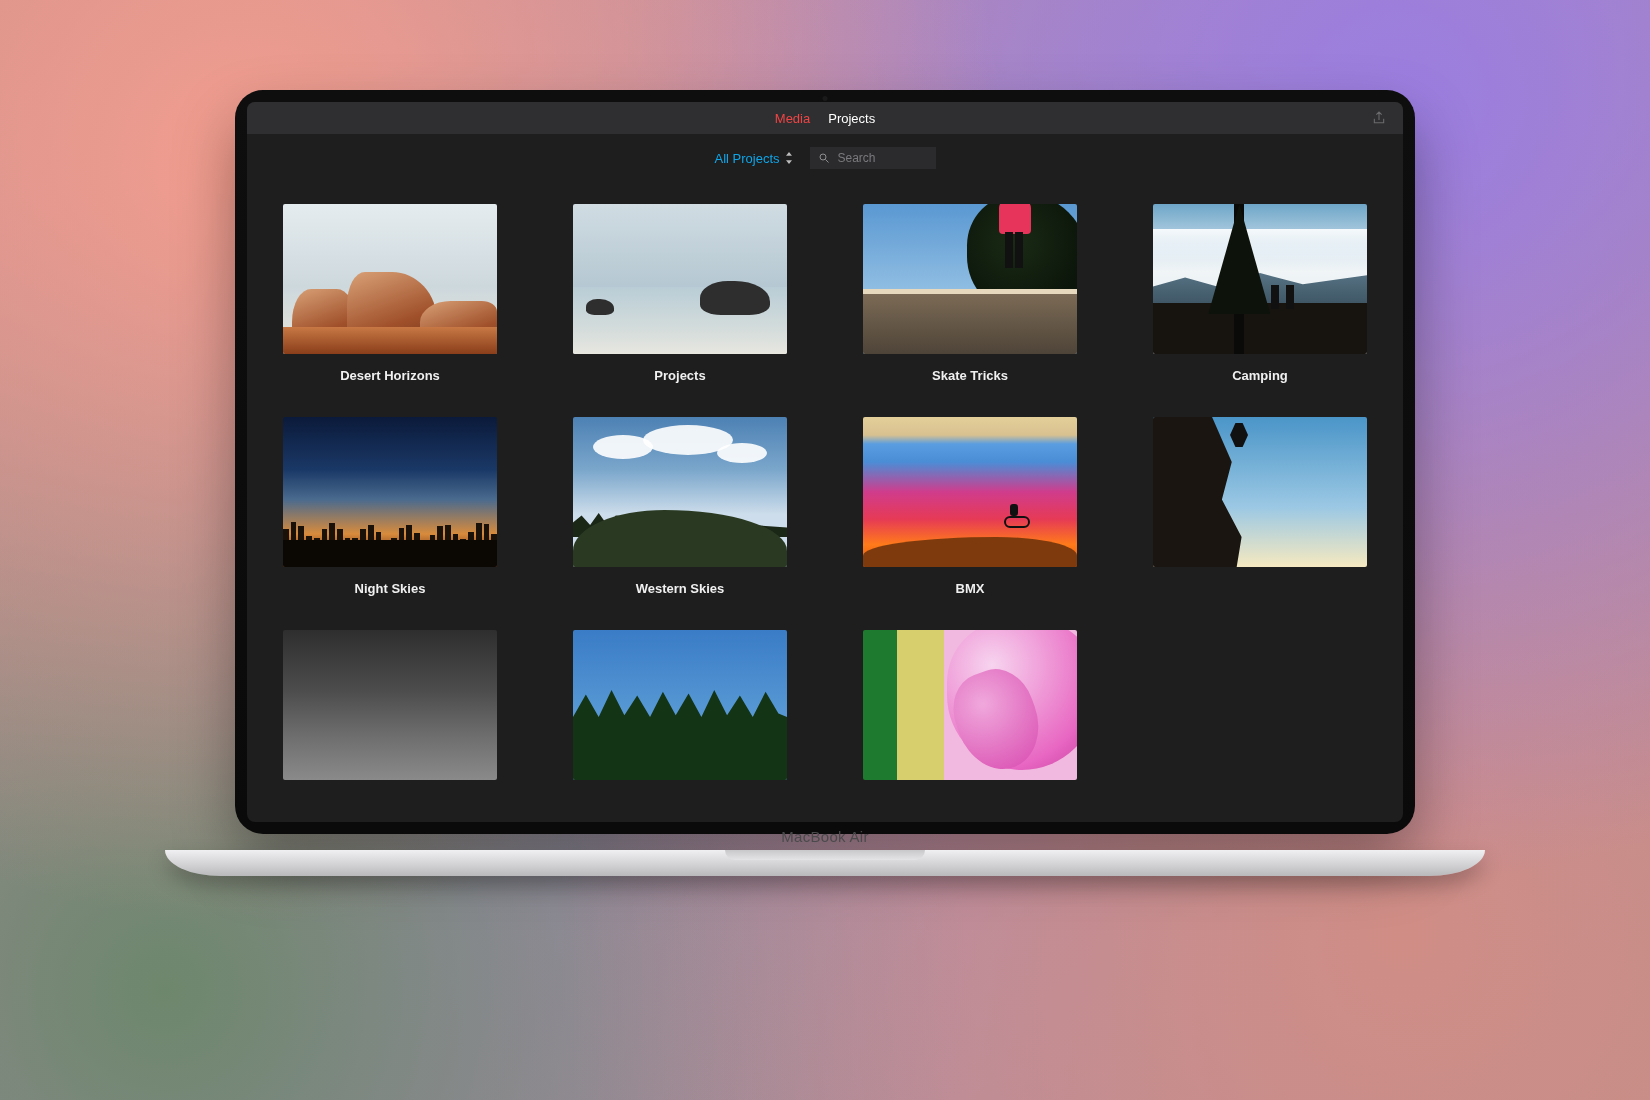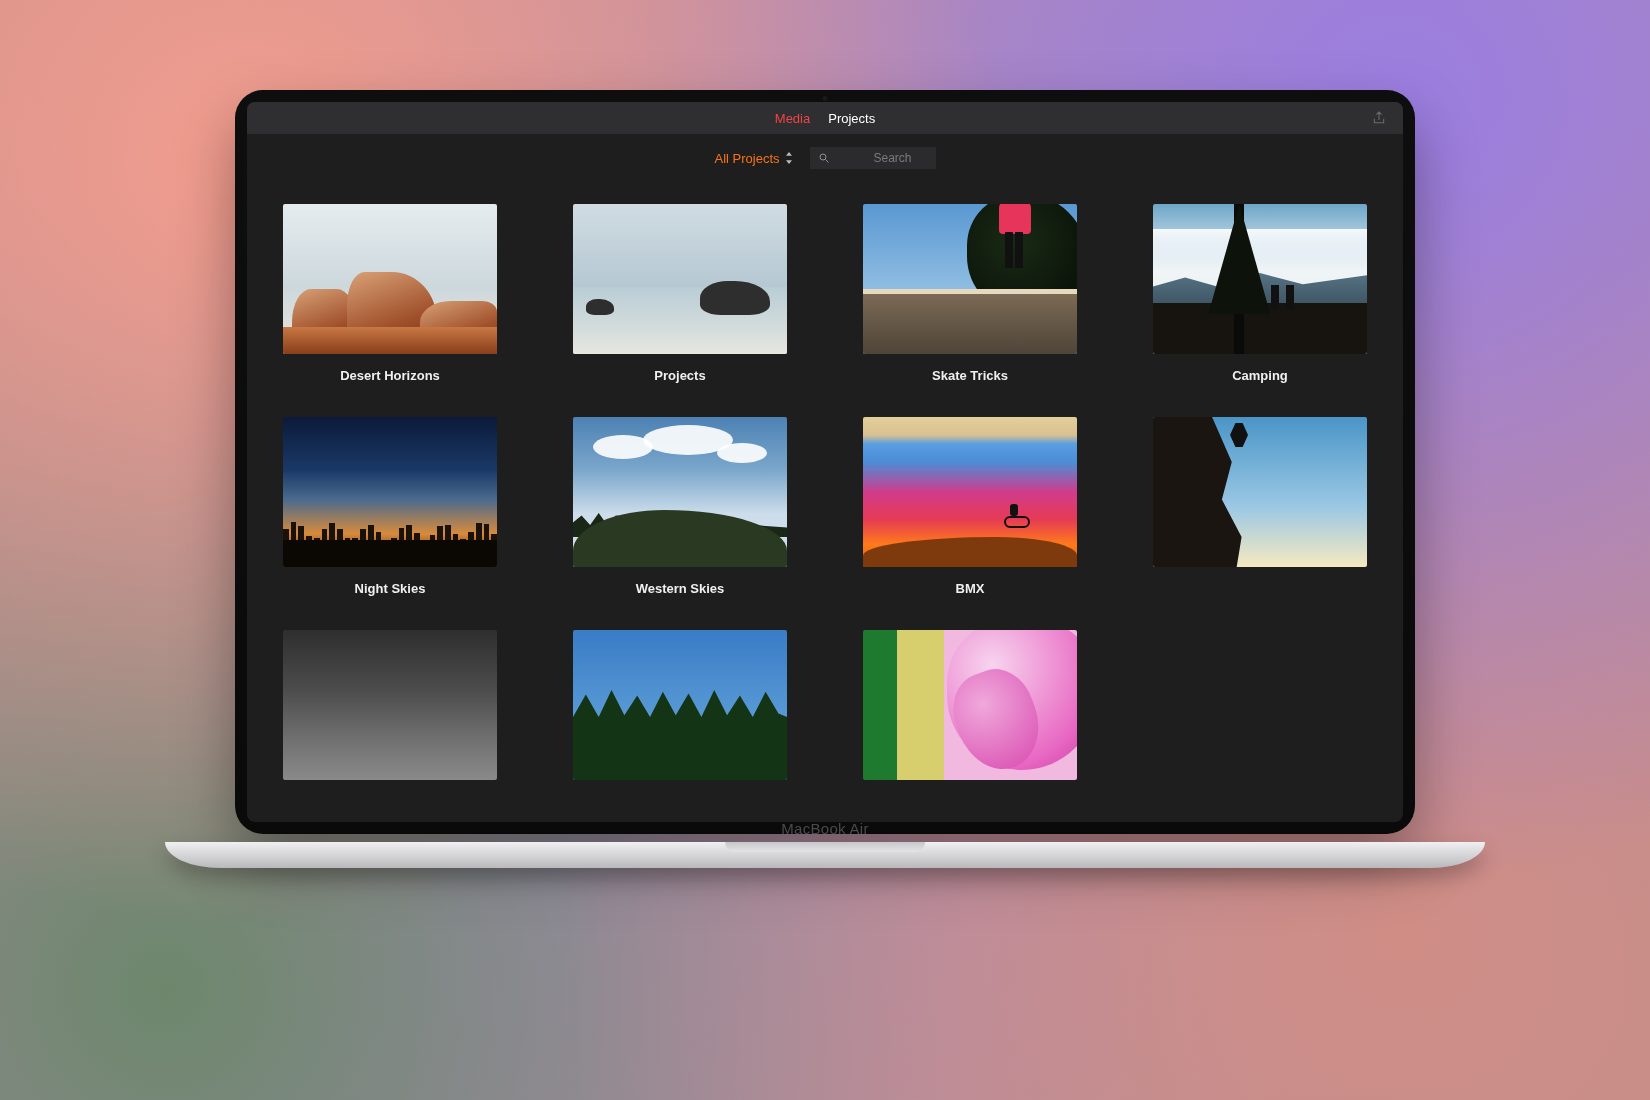--- a/index.html
+++ b/index.html
@@ -9,34 +9,34 @@
       radial-gradient(circle at 85% 10%, #9b7de0 0%, rgba(155,125,224,0) 45%),
       radial-gradient(circle at 85% 85%, #d08d86 0%, rgba(208,141,134,0) 50%),
       radial-gradient(circle at 10% 90%, #6d876c 0%, rgba(109,135,108,0) 45%),
       linear-gradient(135deg,#c88e8c 0%, #a98bbc 50%, #bc8f89 100%);
   }
   
   .laptop{position:absolute;left:50%;top:90px;transform:translateX(-50%);width:1180px;}
   .screen-frame{background:linear-gradient(#0e0e0e,#0a0a0a);border-radius:28px;padding:12px;box-shadow:0 30px 60px rgba(0,0,0,.35);position:relative;}
   .screen-frame::before{content:"";position:absolute;top:6px;left:50%;transform:translateX(-50%);width:5px;height:5px;border-radius:50%;background:#1a1a1a;}
   .screen{width:1156px;height:720px;background:#1e1e1e;border-radius:8px;overflow:hidden;}
-  .base{height:26px;margin:8px -70px;background:linear-gradient(#f0f0f2,#d0d0d3 60%,#b9b9bc);border-radius:0 0 60px 60px/0 0 28px 28px;position:relative;box-shadow:0 10px 20px rgba(0,0,0,.25);}
+  .base{height:26px;margin:16px -70px;background:linear-gradient(#f0f0f2,#d0d0d3 60%,#b9b9bc);border-radius:0 0 60px 60px/0 0 28px 28px;position:relative;box-shadow:0 10px 20px rgba(0,0,0,.25);}
   .base::before{content:"";position:absolute;top:0;left:50%;transform:translateX(-50%);width:200px;height:10px;border-radius:0 0 12px 12px;background:linear-gradient(#c8c8cb,#e4e4e6);}
   .label{position:absolute;top:-22px;left:0;right:0;text-align:center;font-size:15px;color:#4a4a4c;letter-spacing:.3px;}
   
   .toolbar{height:32px;background:#2f2f31;display:flex;align-items:center;position:relative;}
   .tabs{position:absolute;left:50%;transform:translateX(-50%);display:flex;gap:18px;font-size:13px;}
   .tab{color:#ef4444;cursor:pointer;}
   .tab.active{color:#fff;font-weight:500;}
   .share{position:absolute;right:16px;color:#6b6b6e;}
   .share svg{width:16px;height:16px;display:block;}
   .filterbar{height:48px;display:flex;justify-content:center;align-items:center;gap:16px;}
-  .dropdown{color:#f97316;font-size:13px;display:flex;align-items:center;gap:4px;cursor:pointer;}
+  .dropdown{color:#0ea5e9;font-size:13px;display:flex;align-items:center;gap:4px;cursor:pointer;}
   .dropdown svg{width:10px;height:12px;}
-  .search{display:flex;align-items:center;background:#2b2b2d;border-radius:0;padding:3px 8px;width:110px;gap:36px;}
+  .search{display:flex;align-items:center;background:#2b2b2d;border-radius:0;padding:3px 8px;width:110px;}
   .search svg{width:12px;height:12px;fill:#8e8e92;margin-right:6px;flex-shrink:0;}
   .search input{background:none;border:none;outline:none;color:#ddd;font-size:12px;width:100%;}
   .search input::placeholder{color:#7a7a7e;}
   .grid-wrap{height:640px;overflow:hidden;padding:0 36px;}
   .grid{display:grid;grid-template-columns:repeat(4,1fr);gap:34px 76px;margin-top:22px;}
   .card{cursor:pointer;}
   .thumb{height:150px;border-radius:2px;overflow:hidden;position:relative;}
   .title{text-align:center;margin-top:14px;font-size:13px;color:#f0f0f0;font-weight:600;}
   .new{background:#3a3a3c;display:flex;align-items:center;justify-content:center;}
   .new svg{width:54px;height:54px;stroke:#c8c8c8;stroke-width:1;}

